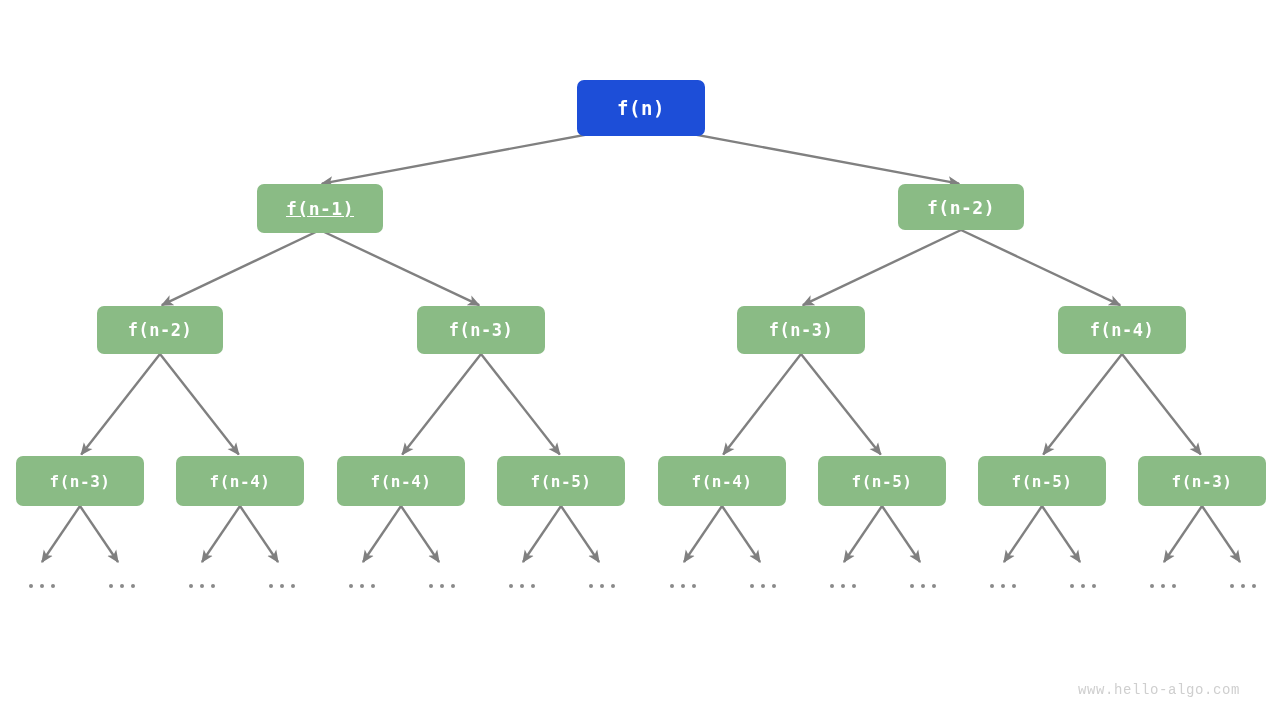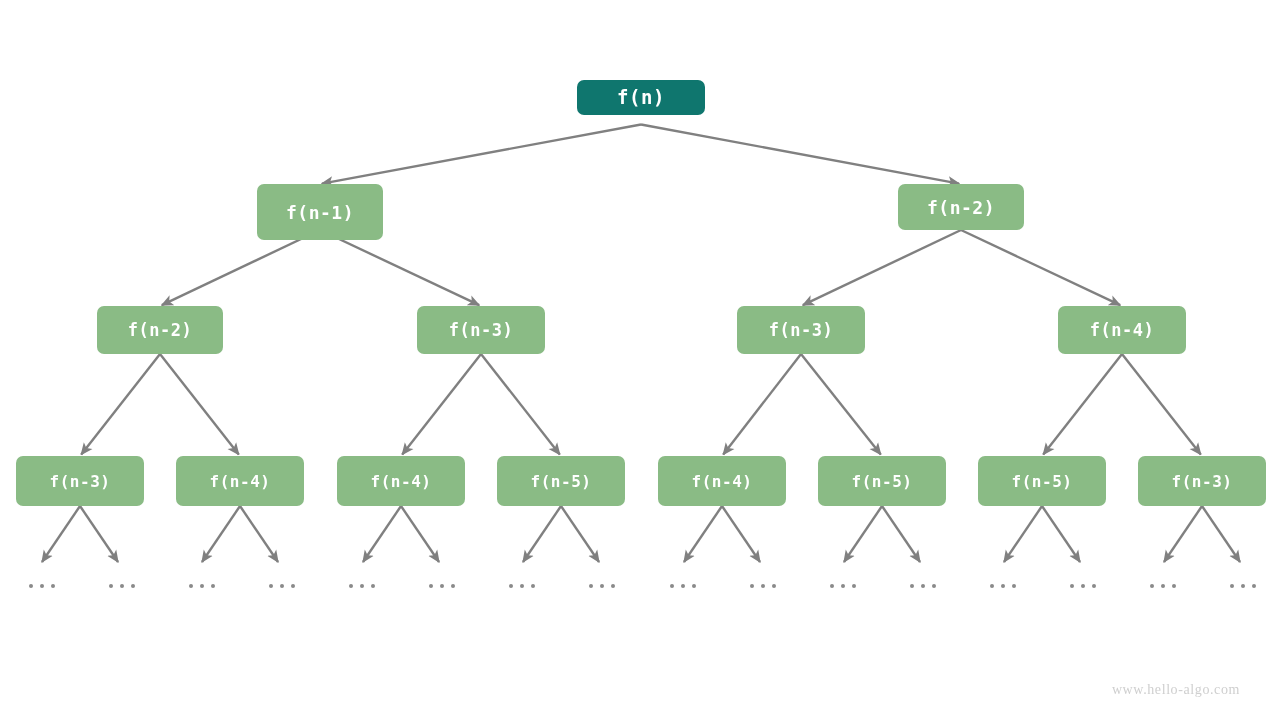--- a/index.html
+++ b/index.html
@@ -59,21 +59,21 @@
     width: 4px;
     height: 4px;
     border-radius: 50%;
     background: #8a8a8a;
   }
   #watermark {
     position: absolute;
     right: 40px;
     bottom: 22px;
     color: #cfcfcf;
-    font-family: Liberation Serif, serif;
+    font-family: Liberation Mono, monospace;
     font-size: 14px;
     letter-spacing: 0.6px;
     z-index: 3;
   }
 </style>
 </head>
 <body>
 
 <div id="canvas">
 
@@ -109,24 +109,24 @@
       <line x1="722" y1="506" x2="760" y2="562" stroke="#808080" stroke-width="2.4" stroke-linecap="butt" marker-end="url(#ah)"></line>
       <line x1="882" y1="506" x2="844" y2="562" stroke="#808080" stroke-width="2.4" stroke-linecap="butt" marker-end="url(#ah)"></line>
       <line x1="882" y1="506" x2="920" y2="562" stroke="#808080" stroke-width="2.4" stroke-linecap="butt" marker-end="url(#ah)"></line>
       <line x1="1042" y1="506" x2="1004" y2="562" stroke="#808080" stroke-width="2.4" stroke-linecap="butt" marker-end="url(#ah)"></line>
       <line x1="1042" y1="506" x2="1080" y2="562" stroke="#808080" stroke-width="2.4" stroke-linecap="butt" marker-end="url(#ah)"></line>
       <line x1="1202" y1="506" x2="1164" y2="562" stroke="#808080" stroke-width="2.4" stroke-linecap="butt" marker-end="url(#ah)"></line>
       <line x1="1202" y1="506" x2="1240" y2="562" stroke="#808080" stroke-width="2.4" stroke-linecap="butt" marker-end="url(#ah)"></line>
     </svg>
 
   <div id="node-layer">
-      <div class="node node-l0" style="left: 577px; top: 79.5px; width: 128px; height: 35px; background: #0f766e; color: rgb(255, 255, 255);">
+      <div class="node node-l0" style="left: 577px; top: 79.5px; width: 128px; height: 56px; background: #1d4ed8; color: rgb(255, 255, 255);">
         <span>f(n)</span>
       </div>
-      <div class="node node-l1" style="left: 257px; top: 184px; width: 126px; height: 56px; background: rgb(138, 187, 133); color: rgb(255, 255, 255);">
+      <div class="node node-l1" style="left: 257px; top: 184px; width: 126px; height: 49px; background: rgb(138, 187, 133); color: rgb(255, 255, 255); text-decoration: underline;">
         <span>f(n-1)</span>
       </div>
       <div class="node node-l1" style="left: 898px; top: 184px; width: 126px; height: 46px; background: rgb(138, 187, 133); color: rgb(255, 255, 255);">
         <span>f(n-2)</span>
       </div>
       <div class="node node-l2" style="left: 97px; top: 306px; width: 126px; height: 48px; background: rgb(138, 187, 133); color: rgb(255, 255, 255);">
         <span>f(n-2)</span>
       </div>
       <div class="node node-l2" style="left: 417px; top: 306px; width: 128px; height: 48px; background: rgb(138, 187, 133); color: rgb(255, 255, 255);">
         <span>f(n-3)</span>

